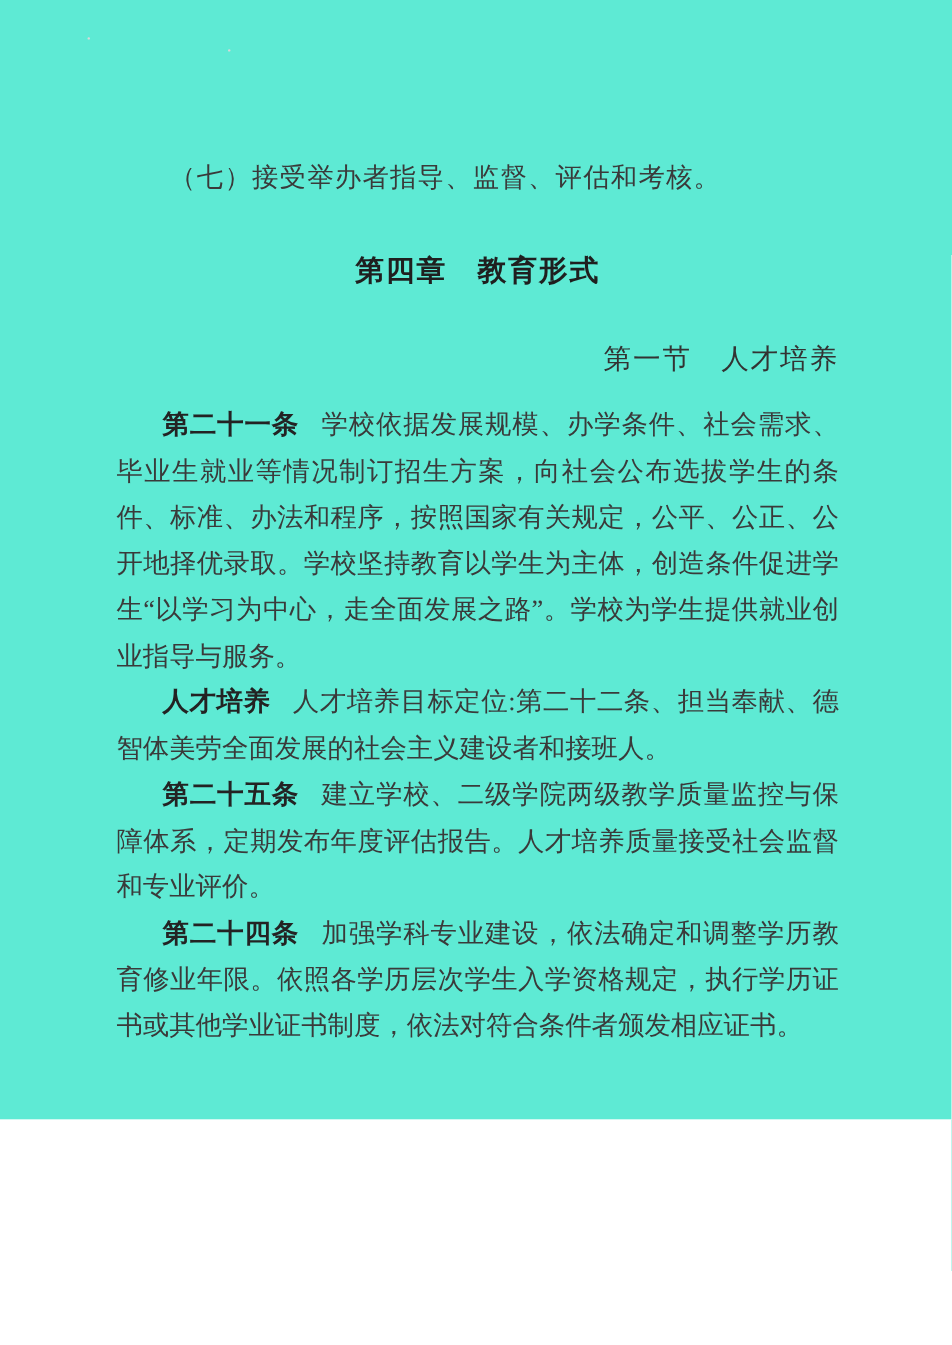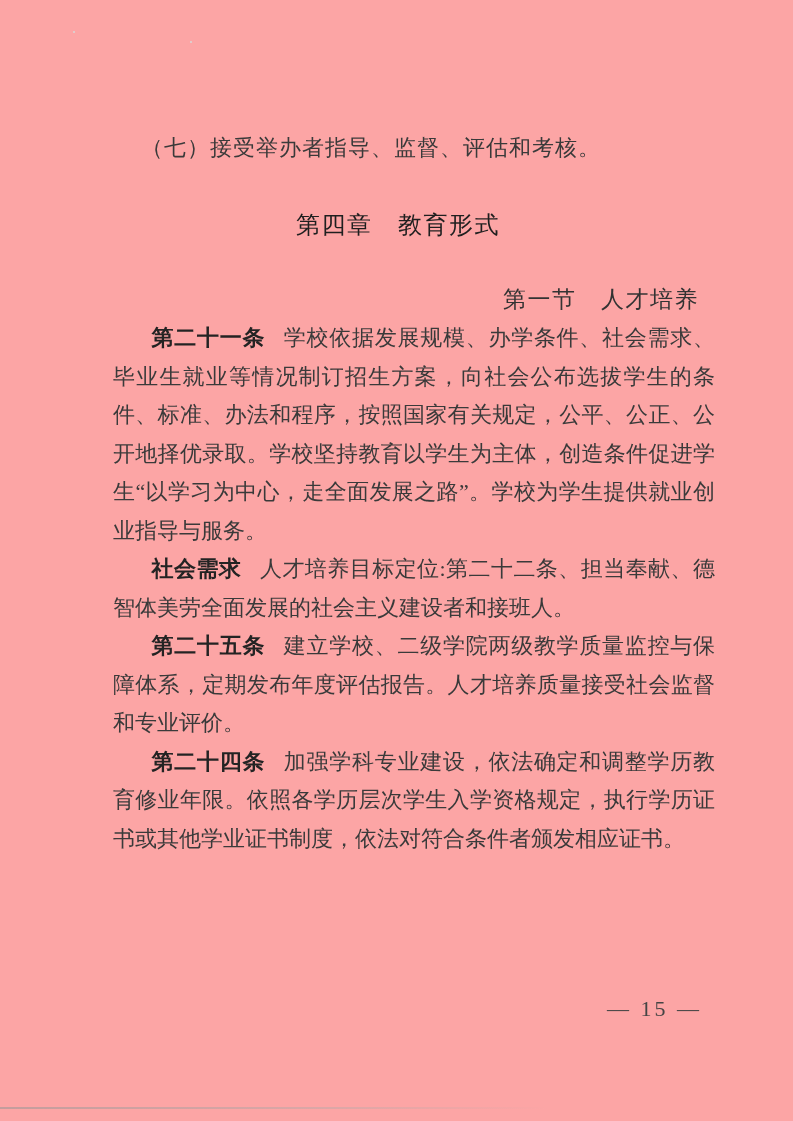--- a/index.html
+++ b/index.html
@@ -3,22 +3,22 @@
 <meta charset="utf-8">
 <style>
   html, body {
     margin: 0;
     padding: 0;
     background: #ffffff;
   }
   .page {
     position: relative;
     width: 793px;
-    height: 1121px;
-    background: #fca5a5;
+    height: 933px;
+    background: #5eead4;
     overflow: hidden;
     color: #2e2e2e;
     font-family: "Liberation Serif", "DejaVu Serif", serif;
   }
   .intro {
     position: absolute;
     left: 97px;
     top: 131px;
     width: 602px;
     margin: 0;
@@ -29,21 +29,21 @@
     color: #3a3a3a;
   }
   .chapter-title {
     position: absolute;
     left: 97px;
     top: 209px;
     width: 602px;
     margin: 0;
     text-align: center;
     font-family: "Liberation Sans", "DejaVu Sans", sans-serif;
-    font-weight: normal;
+    font-weight: bold;
     font-size: 24px;
     letter-spacing: 1.5px;
     color: #1f1f1f;
     white-space: pre;
   }
   .section-title {
     position: absolute;
     left: 97px;
     top: 284px;
     width: 602px;
@@ -52,23 +52,22 @@
     font-family: "Liberation Serif", "DejaVu Serif", serif;
     font-weight: normal;
     font-size: 23px;
     letter-spacing: 1.5px;
     color: #333333;
     white-space: pre;
   }
   .articles {
     position: absolute;
     left: 97px;
-    top: 319px;
+    top: 335px;
     width: 602px;
-    margin-left: 16px;
   }
   .article {
     margin: 0;
     font-size: 22px;
     line-height: 38.5px;
     text-align: justify;
     text-indent: 1.75em;
     color: #3a3a3a;
   }
   .artnum {
@@ -113,21 +112,21 @@
 
   <h1 class="chapter-title">第四章　教育形式</h1>
 
   <h2 class="section-title">第一节　人才培养</h2>
 
   <div class="articles">
 
     <p class="article"><span class="artnum">第二十一条</span><span>学校依据发展规模、办学条件、社会需求、毕业生就业等情况制订招生方案，向社会公布选拔学生的条件、标准、办法和程序，按照国家有关规定，公平、公正、公开地择优录取。学校坚持教育以学生为主体，创造条件促进学生“以学习为中心，走全面发展之路”。学校为学生提供就业创业指导与服务。</span></p>
 
 
-    <p class="article"><span class="artnum">社会需求</span><span>人才培养目标定位:第二十二条、担当奉献、德智体美劳全面发展的社会主义建设者和接班人。</span></p>
+    <p class="article"><span class="artnum">人才培养</span><span>人才培养目标定位:第二十二条、担当奉献、德智体美劳全面发展的社会主义建设者和接班人。</span></p>
 
     <p class="article"><span class="artnum">第二十五条</span><span>建立学校、二级学院两级教学质量监控与保障体系，定期发布年度评估报告。人才培养质量接受社会监督和专业评价。</span></p>
 
     <p class="article"><span class="artnum">第二十四条</span><span>加强学科专业建设，依法确定和调整学历教育修业年限。依照各学历层次学生入学资格规定，执行学历证书或其他学业证书制度，依法对符合条件者颁发相应证书。</span></p>
 
   </div>
 
   <div class="pageno">— 15 —</div>
 
   <div class="scan-line"></div>

